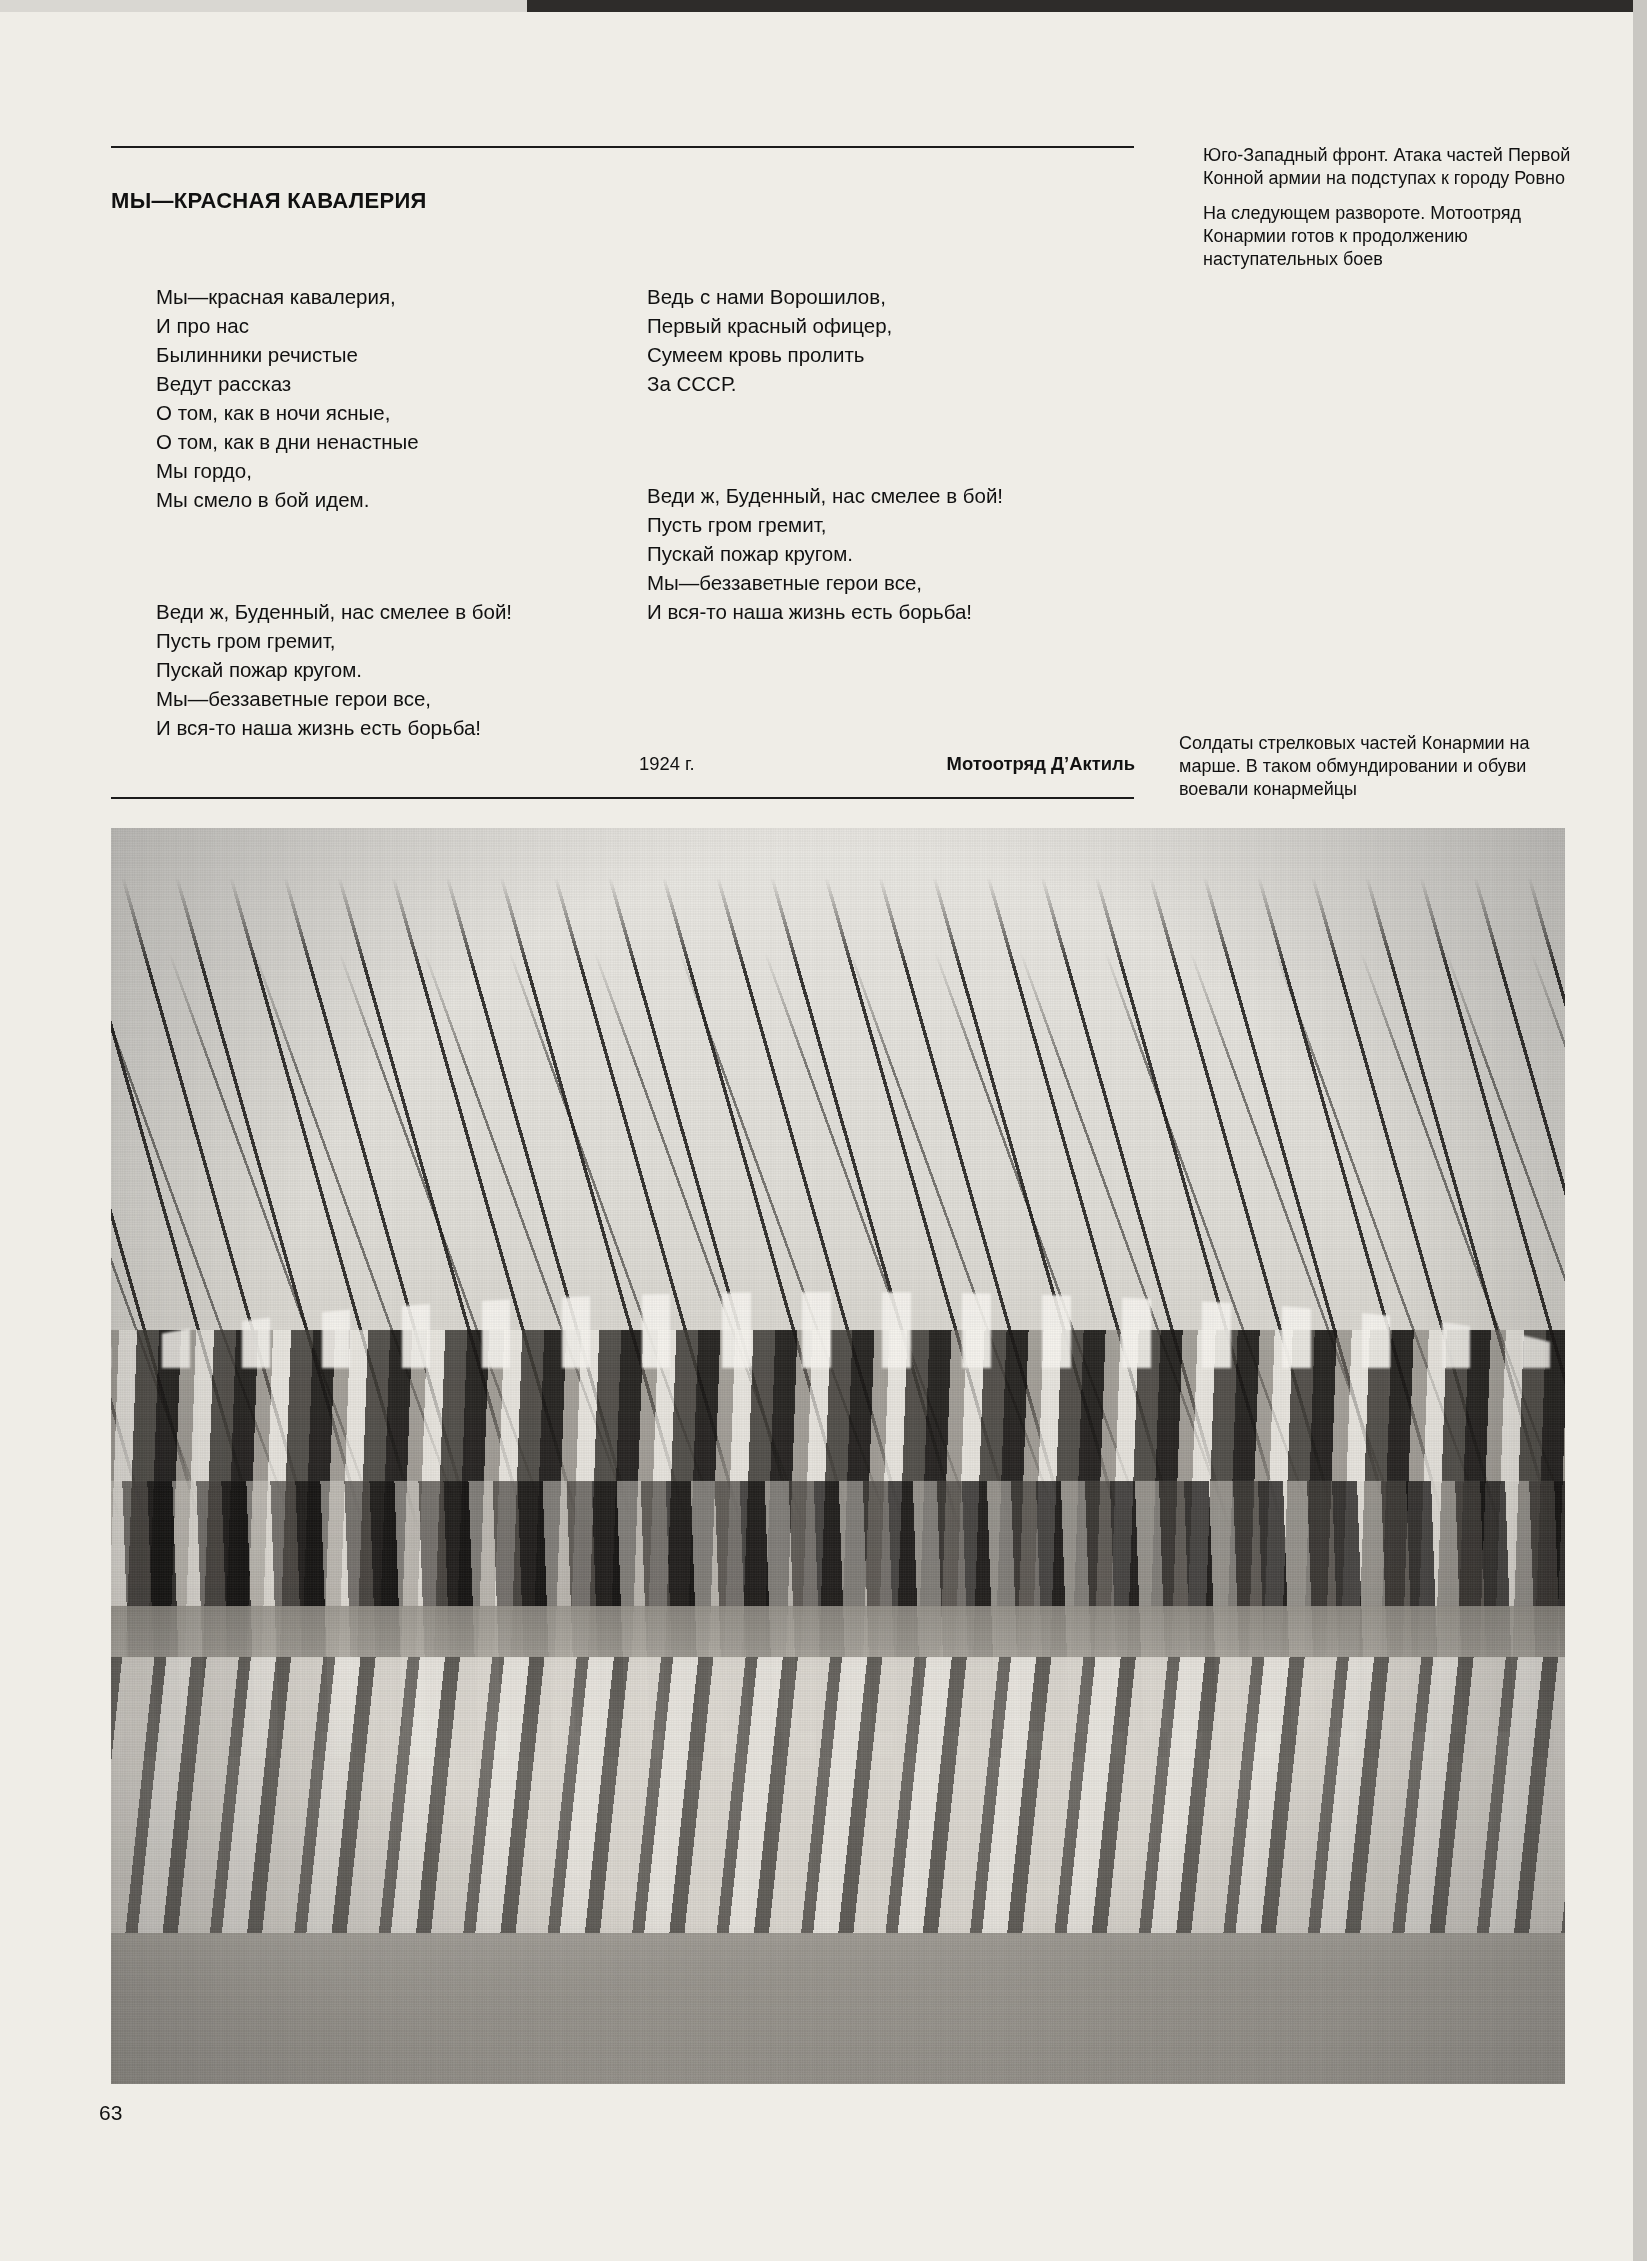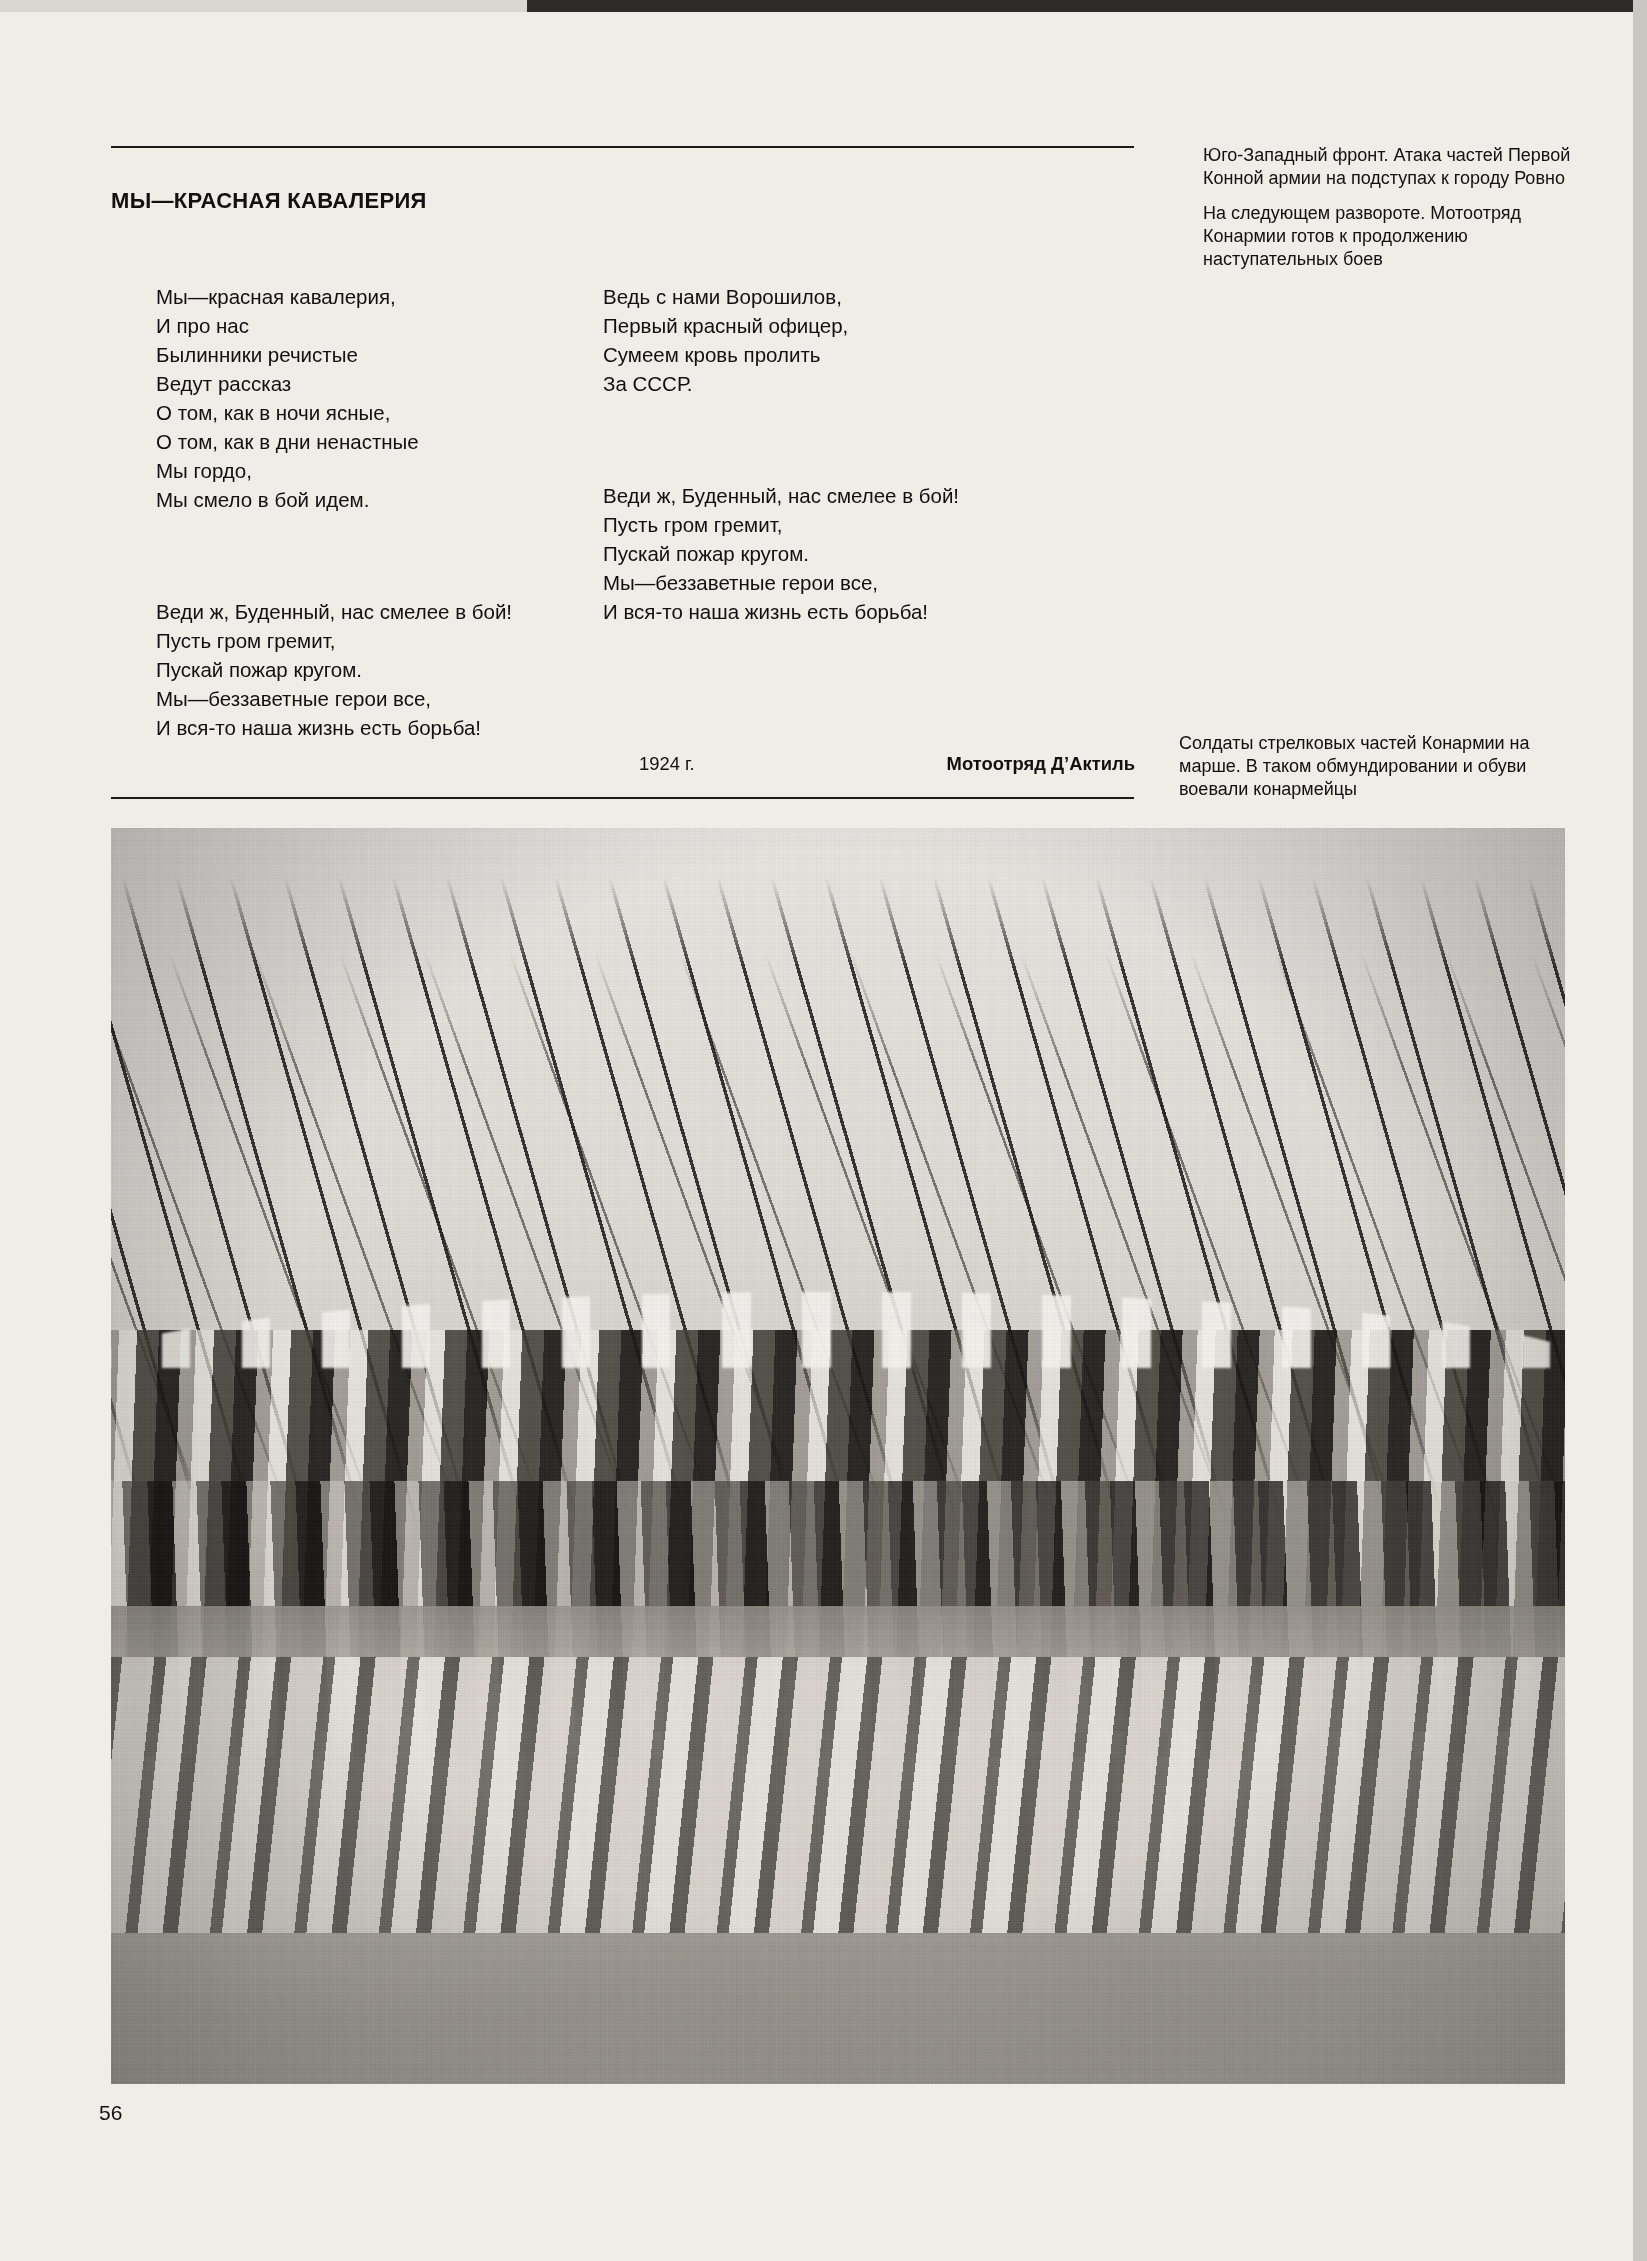--- a/index.html
+++ b/index.html
@@ -80,21 +80,21 @@
     font-size: 20.5px;
     line-height: 29px;
     white-space: pre;
   }
   .poem-col-left {
     left: 111px;
     top: 212px;
     margin-left: 45px;
   }
   .poem-col-right {
-    left: 603px;
+    left: 647px;
     top: 212px;
   }
   .stanza {
     margin: 0 0 25px 0;
   }
   .stanza:last-child { margin-bottom: 0; }
 
   .poem-footer {
     position: absolute;
     left: 639px;
@@ -348,17 +348,17 @@
         <div class="column-mass"></div>
         <div class="caps"></div>
         <div class="column-mass2"></div>
         <div class="ground"></div>
         <div class="legs-band"></div>
         <div class="vignette"></div>
         <div class="grain"></div>
       </div>
     </div>
 
-    <div class="page-number">56</div>
+    <div class="page-number">63</div>
 
   </div>
 </div>
 
 
 </body></html>

